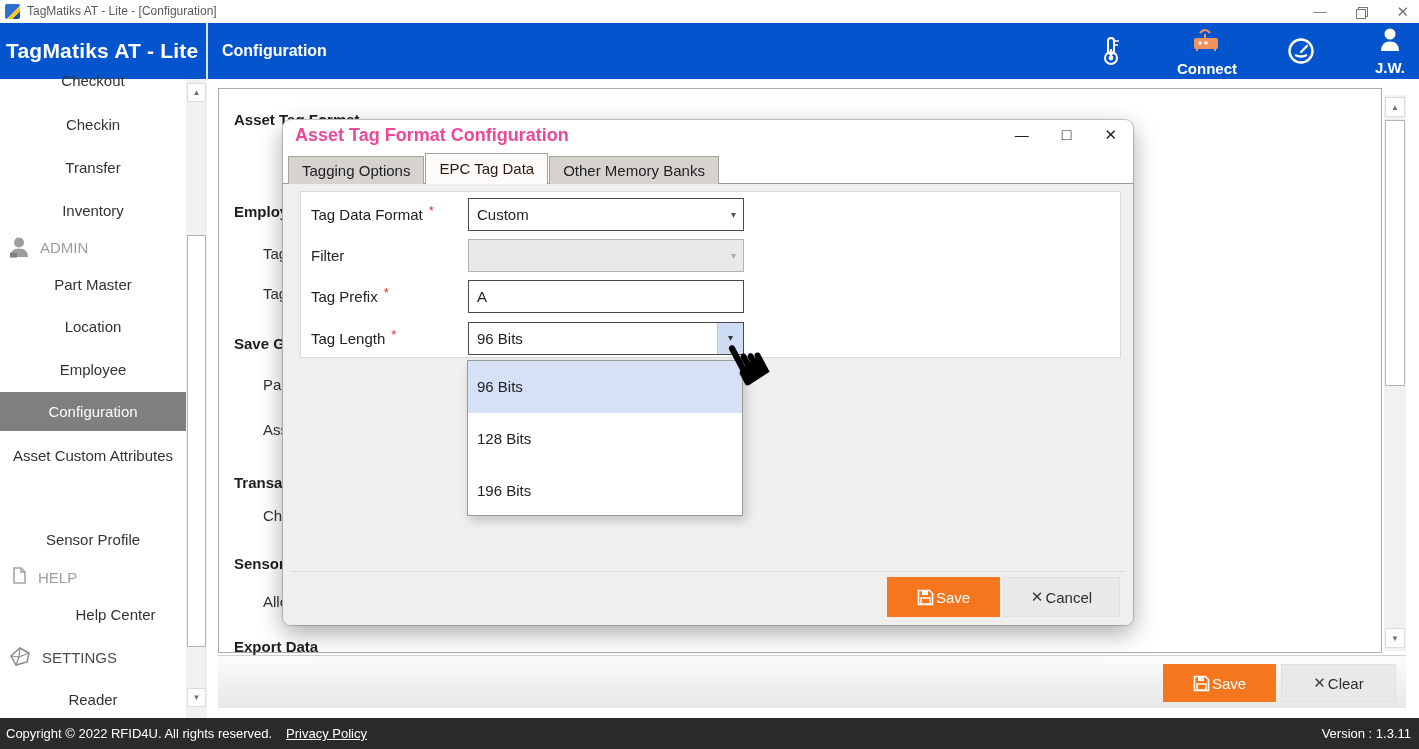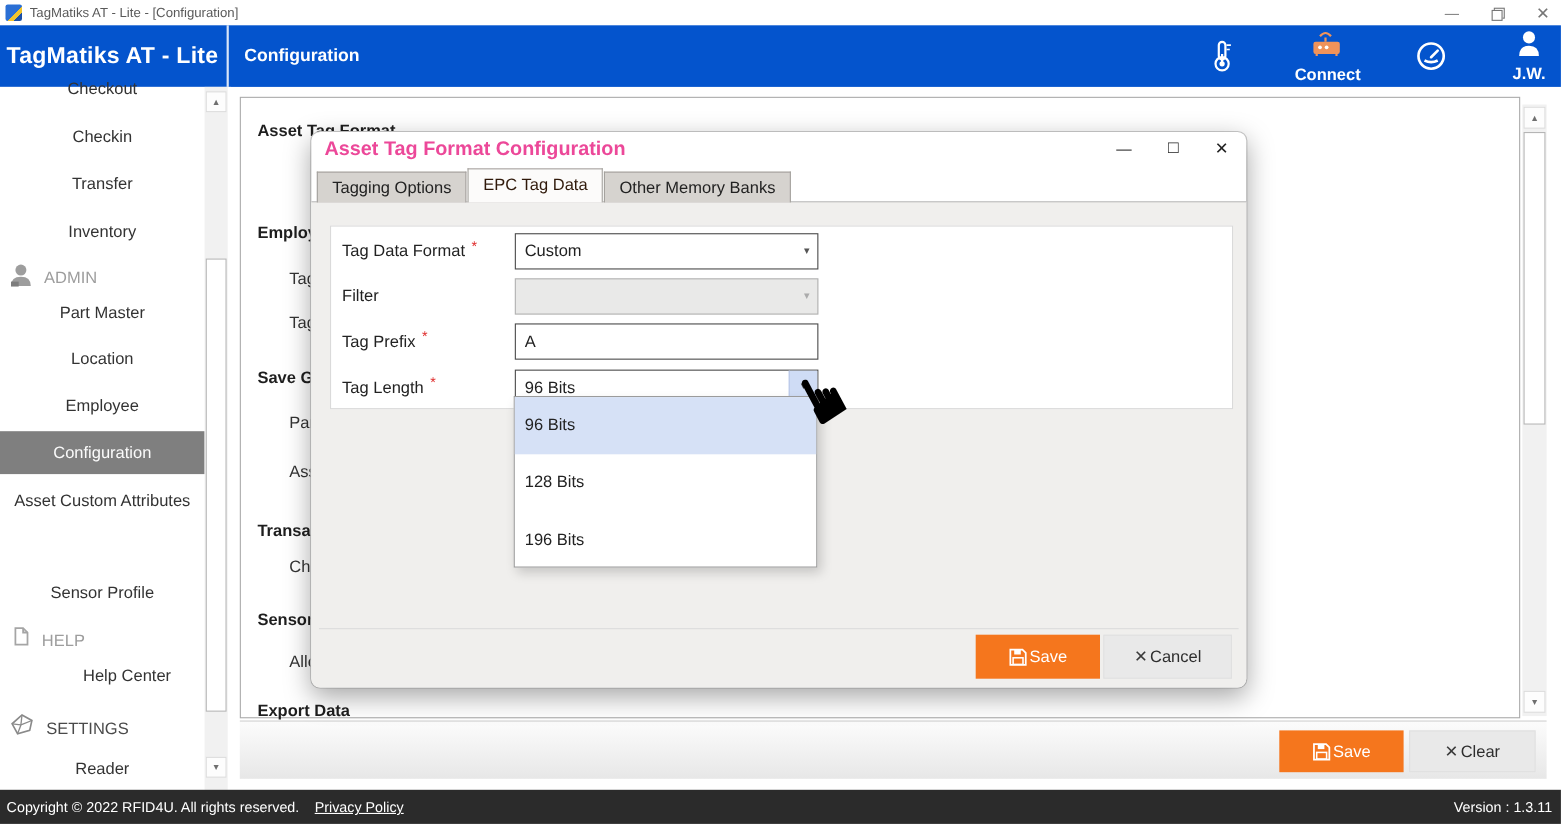--- a/index.html
+++ b/index.html
@@ -25,21 +25,21 @@
   .hdr-item { display:flex; align-items:center; gap:8px; font-size:15px; font-weight:bold; color:#fff;flex-direction:column; }
   .connect-group { margin-right:50px; }
   .thermo { margin-right:55px; }
   .gauge { margin-right:60px; }
   .user-group { margin-right:14px; }
 
   
   .sidebar { position:absolute; left:0; top:79px; width:210px; height:639px; background:#fff; }
   .side-item { position:absolute; left:0; width:186px; text-align:center; height:30px; line-height:30px; font-size:15px; color:#333; cursor:pointer; }
   .side-item.active { background:#7f7f7f; color:#fbfbfb; height:39px; line-height:39px; }
-  .side-section { position:absolute; left:8px; height:28px; display:flex; align-items:flex-end; gap:10px; font-size:15px; color:#9d9d9d; }
+  .side-section { position:absolute; left:8px; height:28px; display:flex; align-items:center; gap:10px; font-size:15px; color:#9d9d9d; }
   .sb-scroll { position:absolute; left:186px; top:0; width:21px; height:639px; background:#f1f1f1; }
   .sb-btn { position:absolute; left:1px; width:19px; height:19px; background:#fdfdfd; border:1px solid #dcdcdc; color:#6f6f6f; font-size:8px; text-align:center; line-height:18px; }
   .sb-thumb { position:absolute; left:1px; width:19px; background:#fff; border:1px solid #b5b5b5; }
 
   
   .main-panel { position:absolute; left:218px; top:88px; width:1164px; height:565px; background:#fff; border:1px solid #ababab; }
   .frag { position:absolute; font-size:15px; color:#333; white-space:nowrap; }
   .frag.bold { font-weight:bold; color:#1e1e1e; }
   .main-scroll { position:absolute; left:1384px; top:95px; width:22px; height:556px; background:#f1f1f1; }
   .ms-btn { position:absolute; left:1px; width:20px; height:20px; background:#fdfdfd; border:1px solid #dcdcdc; color:#6f6f6f; font-size:8px; text-align:center; line-height:19px; }
@@ -62,21 +62,21 @@
   .dialog { position:absolute; left:283px; top:120px; width:850px; height:505px; background:#fff; border-radius:8px;
     box-shadow:0 8px 24px rgba(0,0,0,.35), 0 0 0 1px #cfcfcf; z-index:20; }
   .dlg-titlebar { position:absolute; top:0; left:0; width:100%; height:30px; }
   .dlg-title { position:absolute; left:12px; top:0; line-height:30px; font-size:18px; font-weight:bold; color:#ec4899; }
   .dlg-controls { position:absolute; right:16px; top:0; height:30px; display:flex; align-items:center; gap:33px; color:#222; font-size:14px; }
   .dlg-controls span { cursor:pointer; }
   .dlg-tabs { position:absolute; top:33px; left:5px; display:flex; align-items:flex-end; z-index:3; }
   .tab { height:28px; line-height:27px; padding:0 13px; background:#d6d3cf; border:1px solid #a5a29e; border-bottom:none; font-size:15px; font-weight:normal; color:#222; margin-right:1px; cursor:pointer; }
   .tab.active { height:31px; line-height:30px; background:#fcfbfa; color:#30190a; position:relative; z-index:4; }
   .dlg-content { position:absolute; top:63px; left:0; width:100%; height:442px; background:#f0efed; border-top:1px solid #9b9b9b; border-radius:0 0 8px 8px; }
-  .fields-panel { position:absolute; left:17px; top:21px; width:821px; height:167px; background:#fff; border:1px solid #dadada; }
+  .fields-panel { position:absolute; left:17px; top:7px; width:821px; height:167px; background:#fff; border:1px solid #dadada; }
   .frow { position:absolute; left:0; width:100%; height:33px; }
   .flabel { position:absolute; left:10px; line-height:33px; font-size:15px; color:#222; }
   .req { color:#e03131; font-size:13px; position:relative; top:-5px; margin-left:6px; }
   .fctrl { position:absolute; left:167px; width:276px; height:33px; background:#fff; border:1px solid #4a4a4a; font-size:15px; line-height:31px; padding-left:8px; color:#222; }
   .fctrl .arrow { position:absolute; right:7px; top:0; line-height:31px; font-size:10px; color:#555; }
   .fctrl.disabled { background:#e9e9e8; border-color:#b3b3b3; }
   .fctrl.disabled .arrow { color:#ababab; }
   .fctrl input { border:none; outline:none; width:95%; height:29px; font-size:15px; font-family:"Liberation Sans",sans-serif; color:#222; }
   .combo-btn { position:absolute; right:0; top:0; width:26px; height:31px; background:#cfdcf5; border-left:1px solid #b9c8e8; text-align:center; line-height:29px; font-size:10px; color:#333; cursor:pointer; }
   .dropdown-pop { position:absolute; left:184px; top:176px; width:276px; height:156px; background:#fff; border:1px solid #9b9b9b; box-shadow:3px 5px 10px rgba(0,0,0,.18); z-index:6; }

